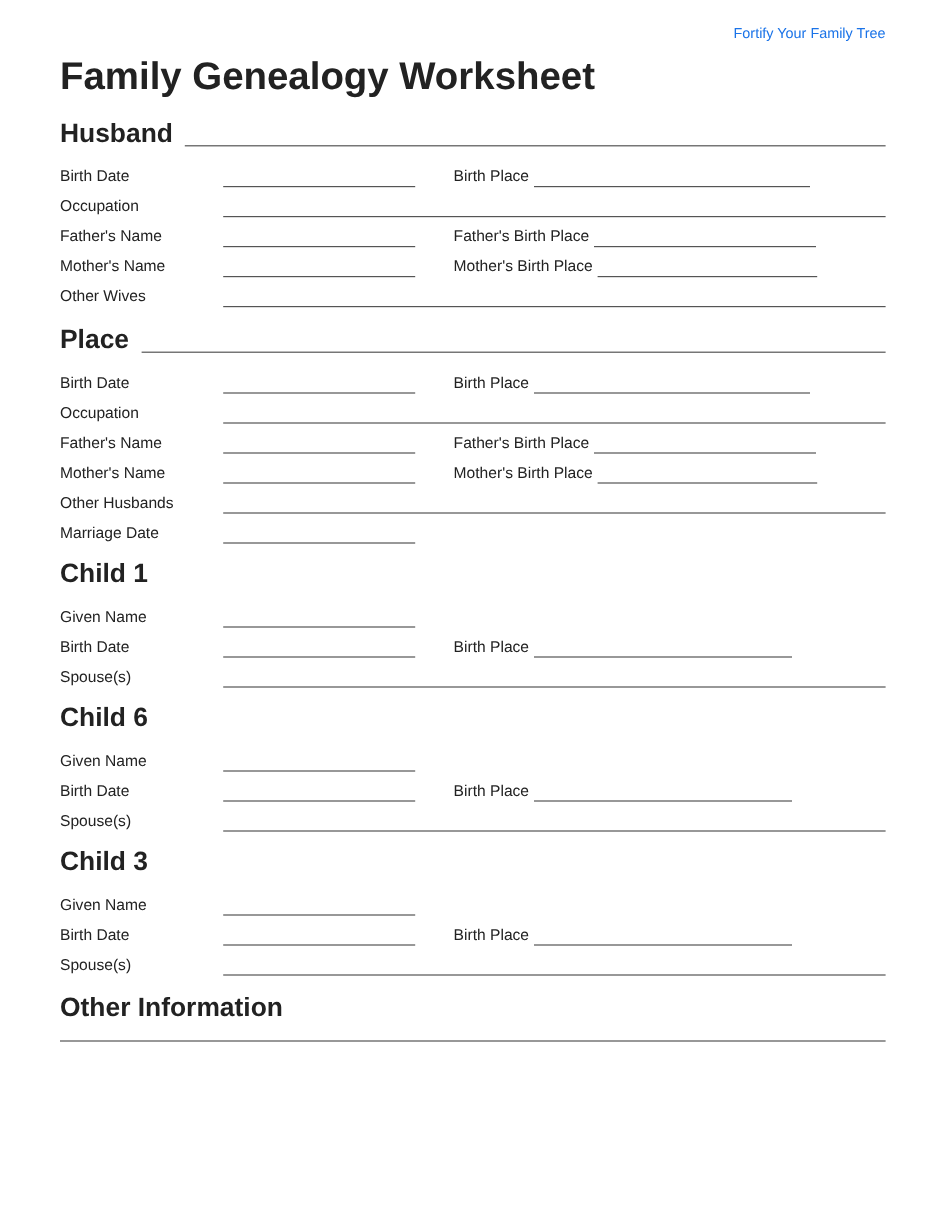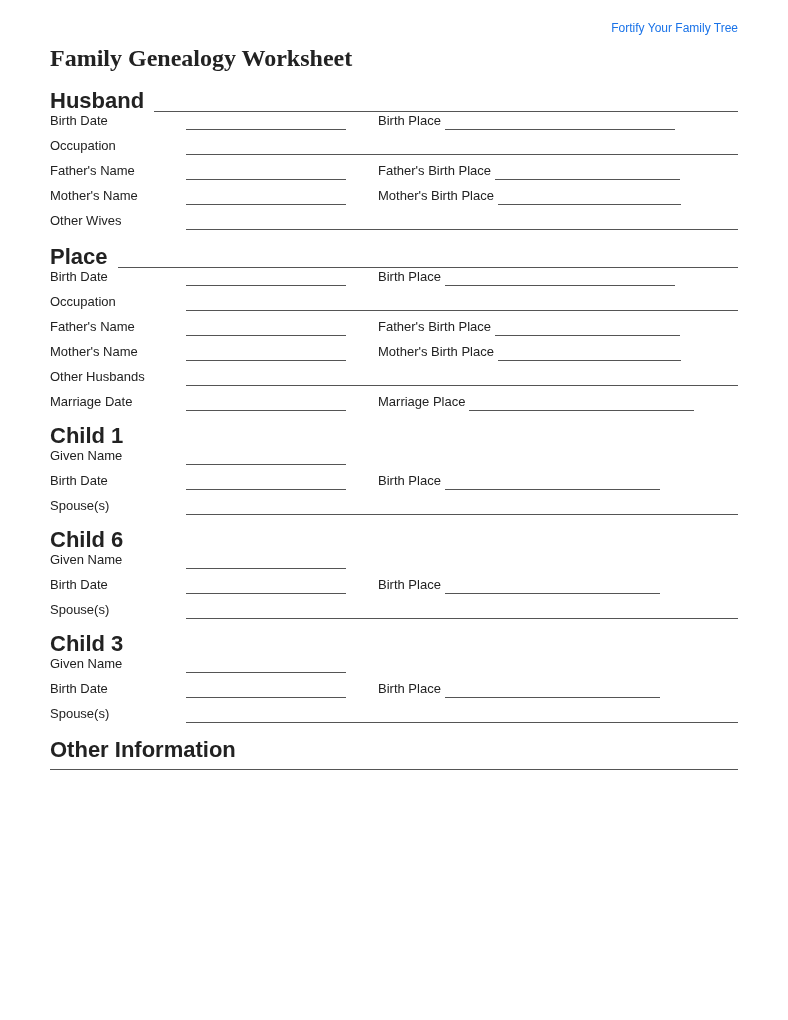--- a/index.html
+++ b/index.html
@@ -15,24 +15,24 @@
     .top-link {
       text-align: right;
       margin-bottom: 10px;
     }
     .top-link a {
       color: #1a73e8;
       text-decoration: none;
       font-size: 12px;
     }
     .page-title {
-      font-size: 24px;
+      font-size: 32px;
       font-weight: bold;
       margin-bottom: 18px;
-      font-family: Liberation Serif, serif;
+      font-family: Liberation Sans, sans-serif;
     }
     .form-row {
       display: flex;
       align-items: flex-end;
       margin-bottom: 7px;
       gap: 16px;
     }
     .label {
       min-width: 120px;
       font-size: 13px;
@@ -59,21 +59,21 @@
     .second-label {
       font-size: 13px;
       padding-bottom: 2px;
       white-space: nowrap;
       margin-right: 4px;
     }
     
     .section-header-row {
       display: flex;
       align-items: flex-end;
-      margin-bottom: 0;
+      margin-bottom: 16px;
       margin-top: 12px;
     }
     .section-header-title {
       font-size: 22px;
       font-weight: bold;
       margin-right: 10px;
       line-height: 1;
     }
     .section-header-line {
       border-bottom: 1px solid #555;
@@ -177,24 +177,20 @@
 </div>
 
 <div class="form-row">
   <span class="label">Other Husbands</span>
   <span class="underline"></span>
 </div>
 
 <div class="form-row">
   <span class="label">Marriage Date</span>
   <span class="underline-fixed" style="width:160px;"></span>
-  <div class="second-field">
-    <span class="second-label">Marriage Place</span>
-    <span class="underline-fixed" style="width:225px;"></span>
-  </div>
 </div>
 
 <div class="section-header-row" style="margin-top:14px;">
   <span class="section-header-title">Child 1</span>
 </div>
 <div class="form-row">
   <span class="label">Given Name</span>
   <span class="underline-fixed" style="width:160px;"></span>
 </div>
 <div class="form-row">

